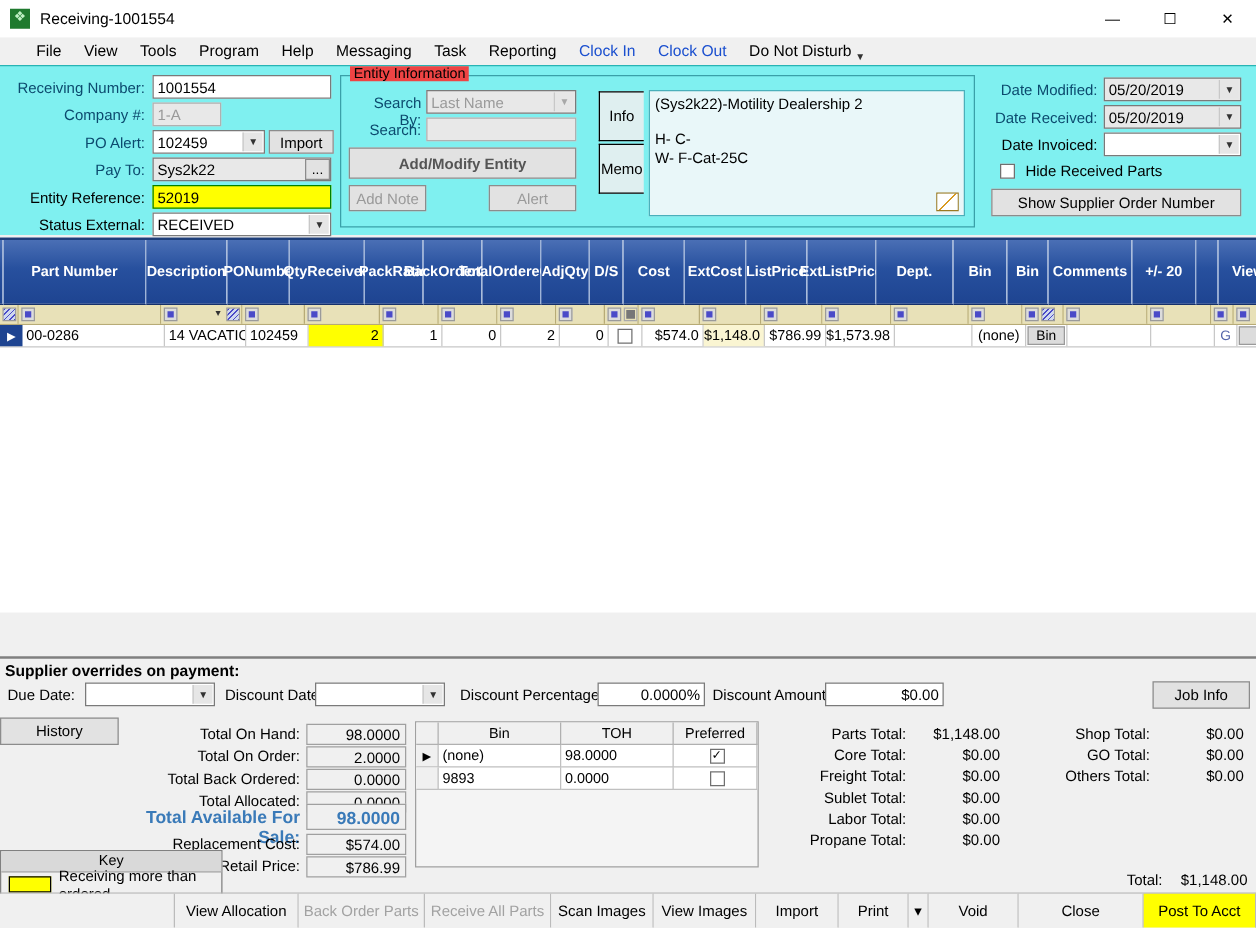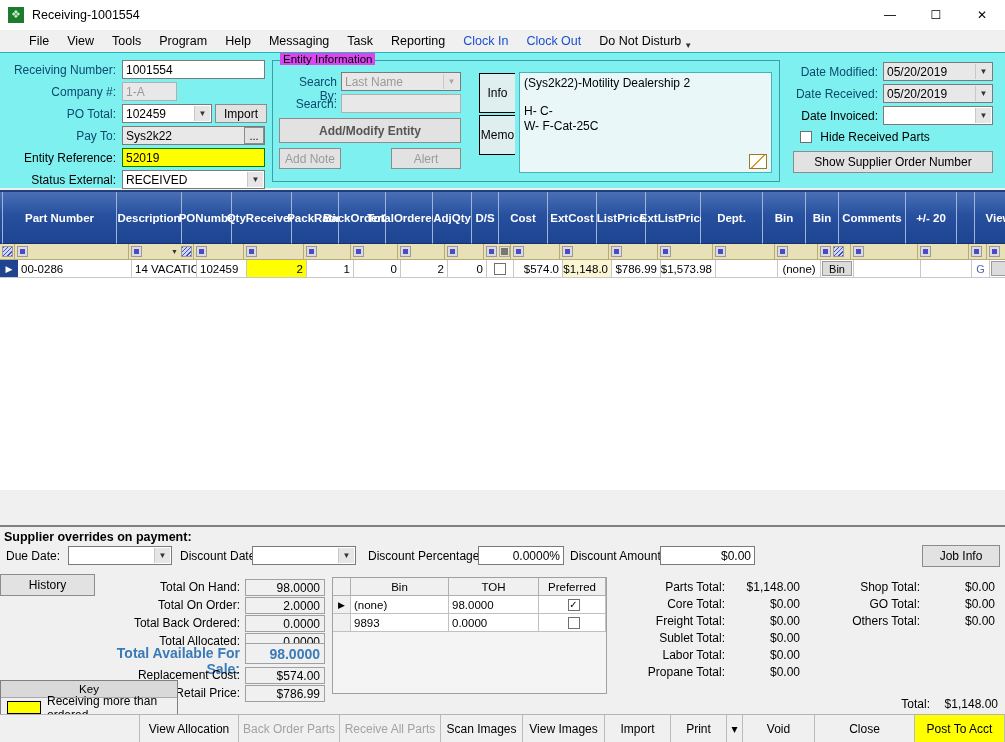--- a/index.html
+++ b/index.html
@@ -33,21 +33,21 @@
   .fld.yellow{ background:#ffff00; border:1px solid #008000; }
   .combo{ position:relative; background:#ffffff; border:1px solid #7a7a7a; height:19px; font-size:12px; padding:1px 20px 1px 3px; line-height:16px; }
   .combo .arr{ position:absolute; right:1px; top:1px; bottom:1px; width:16px; background:#e6e6e6; border-left:1px solid #c8c8c8;
                display:flex;align-items:center;justify-content:center;font-size:8px;color:#333;}
   .combo.grey{ background:#e8e8e8; color:#9a9a9a; }
   .combo.grey .arr{ color:#a8a8a8; }
   .btn{ background:#e2e2e2; border:1px solid #8c8c8c; font-size:12px; color:#000;
         display:flex;align-items:center;justify-content:center; }
   .btn.dis{ color:#9a9a9a; }
   .grp{ position:absolute; border:1px solid #3aa0a8; }
-  .grp-title{ position:absolute; top:-8px; left:7px; background:#d946ef; padding:0 3px; font-size:11.5px; color:#000;}
+  .grp-title{ position:absolute; top:-8px; left:7px; background:#ef4444; padding:0 3px; font-size:11.5px; color:#000;}
   .infobox{ background:#e9f7f9; border:1px solid #4ab0bb; position:absolute; }
   .tabbtn{ position:absolute; background:#dfeff0; border:1px solid #000; border-right:none;
            display:flex;align-items:center;justify-content:center; font-size:12px;}
   .chkbox{ width:12px;height:12px;border:1px solid #707070;background:#fff;display:inline-block;vertical-align:-2px;}
   
   .grid{ position:absolute; left:0; top:190px; width:1005px; height:300px; background:#ffffff; border-top:2px solid #1f3f7a;}
   .ghead{ display:flex; height:52px; }
   .gh{ background:linear-gradient(180deg,#4a6fb5 0%,#27509e 45%,#1e4491 100%);
        color:#fff; font-weight:bold; font-size:11.5px; text-align:center;
        display:flex;align-items:center;justify-content:center;
@@ -126,21 +126,21 @@
   <div style="position:absolute;left:10px;top:7px;width:255px;">
     <div style="position:relative;height:22px;">
       <div class="lbl" style="position:absolute;left:0;top:3px;width:106px;">Receiving Number:</div>
       <div class="fld" style="position:absolute;left:112px;top:0;width:143px;">1001554</div>
     </div>
     <div style="position:relative;height:22px;">
       <div class="lbl" style="position:absolute;left:0;top:3px;width:106px;">Company #:</div>
       <div class="fld grey" style="position:absolute;left:112px;top:0;width:55px;">1-A</div>
     </div>
     <div style="position:relative;height:22px;">
-      <div class="lbl" style="position:absolute;left:0;top:3px;width:106px;">PO Total:</div>
+      <div class="lbl" style="position:absolute;left:0;top:3px;width:106px;">PO Alert:</div>
       <div class="combo" style="position:absolute;left:112px;top:0;width:90px;">
         <span>102459</span>
         <span class="arr">▼</span>
       </div>
       <div class="btn" style="position:absolute;left:205px;top:0;width:52px;height:19px;">Import</div>
     </div>
     <div style="position:relative;height:22px;">
       <div class="lbl" style="position:absolute;left:0;top:3px;width:106px;">Pay To:</div>
       <div class="fld" style="position:absolute;left:112px;top:0;width:143px;background:#e8e8e8;padding-right:22px;">Sys2k22</div>
       <div class="btn" style="position:absolute;left:234px;top:1px;width:20px;height:17px;font-size:11px;">...</div>

